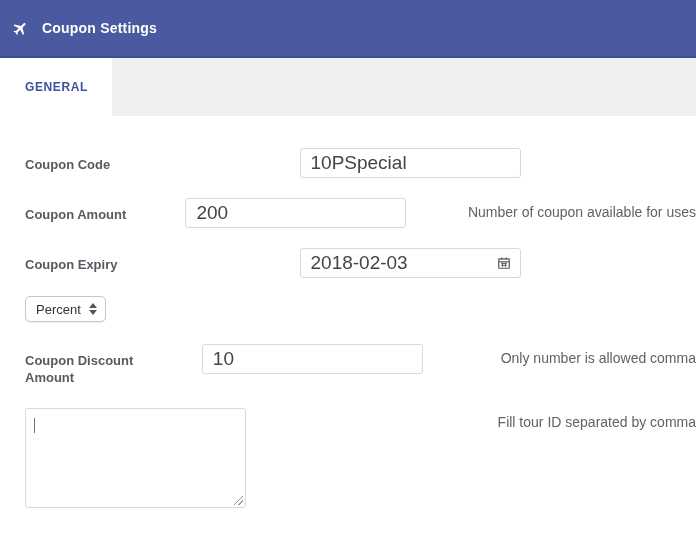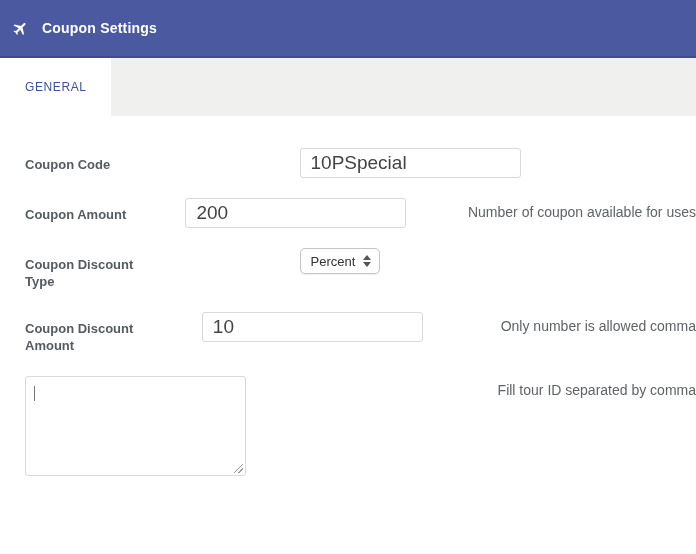--- a/index.html
+++ b/index.html
@@ -26,21 +26,21 @@
   
   .tabstrip {
     width: 696px; height: 58px;
     background: #f0f0ef;
     display: flex;
   }
   .tab {
     height: 58px; min-width: 102px;
     display: flex; align-items: center;
     padding-left: 25px; padding-right: 24px;
-    font-size: 12px; font-weight: normal; letter-spacing: 0.6px;
+    font-size: 12px; font-weight: bold; letter-spacing: 0.6px;
     color: #4050a0;
   }
   .tab.active { background: #ffffff; }
 
   
   .content { padding: 32px 0 0 25px; background: #fff; }
   .row { display: flex; align-items: flex-start; margin-bottom: 20px; justify-content: space-between; }
   .row.gap-sm { margin-bottom: 18px; }
   .row.gap-lg { margin-bottom: 22px; }
   .field-label {
@@ -135,23 +135,43 @@
   </div>
 
   <div class="row">
     <div class="field-label">Coupon Amount</div>
     <div class="control">
       <input class="text-input" type="text" value="200" style="">
     </div>
     <div class="helper">Number of coupon available for uses</div>
   </div>
 
+  <div class="row gap-sm">
+    <div class="field-label">Coupon Expiry</div>
+    <div class="control">
+      <div class="input-wrap">
+        <input class="text-input" type="text" value="2018-02-03" style="">
+        <span class="calendar-icon">
+          <svg width="14" height="14" viewBox="0 0 24 24" fill="none" stroke="#555" stroke-width="2">
+            <rect x="3" y="5" width="18" height="16" rx="1"></rect>
+            <line x1="3" y1="10" x2="21" y2="10"></line>
+            <line x1="8" y1="2.5" x2="8" y2="6"></line>
+            <line x1="16" y1="2.5" x2="16" y2="6"></line>
+            <line x1="7" y1="13" x2="17" y2="13" stroke-width="1.4"></line>
+            <line x1="7" y1="16" x2="17" y2="16" stroke-width="1.4"></line>
+            <line x1="9.5" y1="11" x2="9.5" y2="19" stroke-width="1.4"></line>
+            <line x1="14.5" y1="11" x2="14.5" y2="19" stroke-width="1.4"></line>
+          </svg>
+        </span>
+      </div>
+    </div>
+    <div class="helper"></div>
+  </div>
 
   <div class="row gap-lg">
-    <div class="field-label">Coupon Discount Type</div>
     <div class="control">
       <div class="select">
         <span>Percent</span>
         <span class="select-arrows">
           <span class="up"></span>
             <span class="down"></span>
         </span>
       </div>
     </div>
     <div class="helper"></div>

